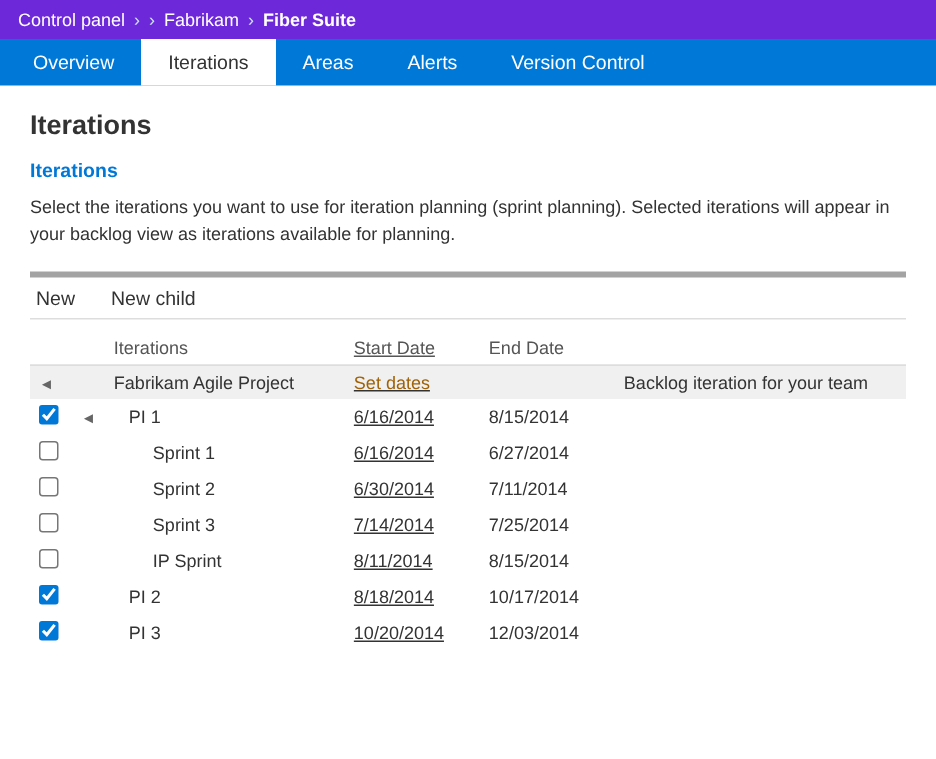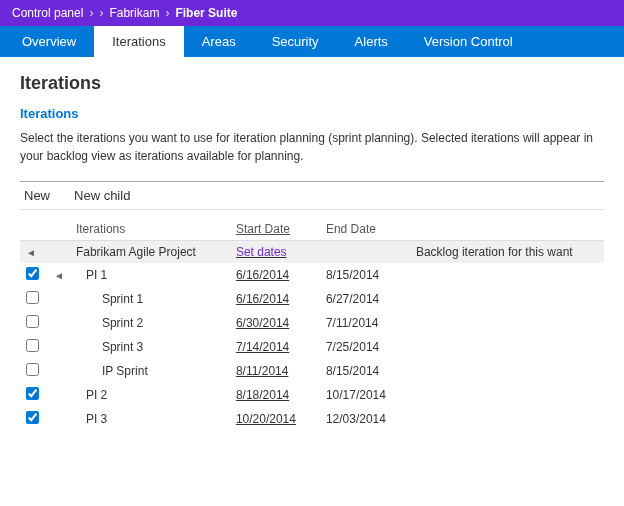--- a/index.html
+++ b/index.html
@@ -42,21 +42,21 @@
     .page-title { font-size: 18px; color: #333; margin-bottom: 12px; }
 
     .section-title { color: #0078d7; font-size: 13px; font-weight: bold; margin-bottom: 8px; }
 
     .description { font-size: 12px; color: #333; margin-bottom: 16px; line-height: 1.5; }
 
     
     .toolbar {
       display: flex;
       gap: 16px;
-      border-top: 1px solid #a3a3a3;
+      border-top: 4px solid #a3a3a3;
       border-bottom: 1px solid #ddd;
       padding: 6px 0;
       margin-bottom: 8px;
     }
     .toolbar-btn {
       background: none;
       border: none;
       color: #333;
       font-size: 13px;
       cursor: pointer;
@@ -80,21 +80,21 @@
       vertical-align: middle;
     }
 
     .col-check { width: 28px; }
     .col-expand { width: 16px; }
     .col-name { width: 160px; }
     .col-start { width: 90px; text-decoration: underline; }
     .col-end { width: 90px; }
     .col-backlog { }
 
-    .set-dates-link { color: #6d28d9; text-decoration: none; cursor: pointer; }
+    .set-dates-link { color: #a16207; text-decoration: none; cursor: pointer; }
 
     .backlog-note { color: #555; font-size: 12px; }
 
     input[type="checkbox"] {
       width: 13px; height: 13px; cursor: pointer;
       accent-color: #0078d7;
     }
 
     .row-fab-project td { background: #f0f0f0; }
   </style>
@@ -107,21 +107,20 @@
   <span class="sep">›</span>
   <span>Fabrikam</span>
   <span class="sep">›</span>
   <strong>Fiber Suite</strong>
 </div>
 
 <div class="tabs">
   <button class="tab">Overview</button>
   <button class="tab active">Iterations</button>
   <button class="tab">Areas</button>
-  <button class="tab">Security</button>
   <button class="tab">Alerts</button>
   <button class="tab">Version Control</button>
 </div>
 
 <div class="content">
   <h1 class="page-title">Iterations</h1>
 
   <div class="section-title">Iterations</div>
 
   <p class="description">Select the iterations you want to use for iteration planning (sprint planning). Selected iterations will appear in your backlog view as iterations available for planning.</p>
@@ -142,21 +141,21 @@
         <th class="col-backlog"></th>
       </tr>
     </thead>
     <tbody id="table-body">
     <tr class="row-fab-project">
           <td class="col-check"><span style="color: rgb(102, 102, 102); font-size: 10px;">◄</span></td>
           <td class="col-expand"></td>
           <td class="col-name">Fabrikam Agile Project</td>
           <td class="col-start"><a class="set-dates-link">Set dates</a></td>
           <td class="col-end"></td>
-          <td class="col-backlog backlog-note">Backlog iteration for this want</td>
+          <td class="col-backlog backlog-note">Backlog iteration for your team</td>
         </tr>
         <tr>
           <td class="col-check"><input type="checkbox" checked="" style=""></td>
           <td class="col-expand"><span style="color: rgb(102, 102, 102); font-size: 10px;">◄</span></td>
           <td class="col-name" style="padding-left: 16px;">PI 1</td>
           <td class="col-start">6/16/2014</td>
           <td class="col-end">8/15/2014</td>
           <td class="col-backlog backlog-note"></td>
         </tr>
         <tr>

